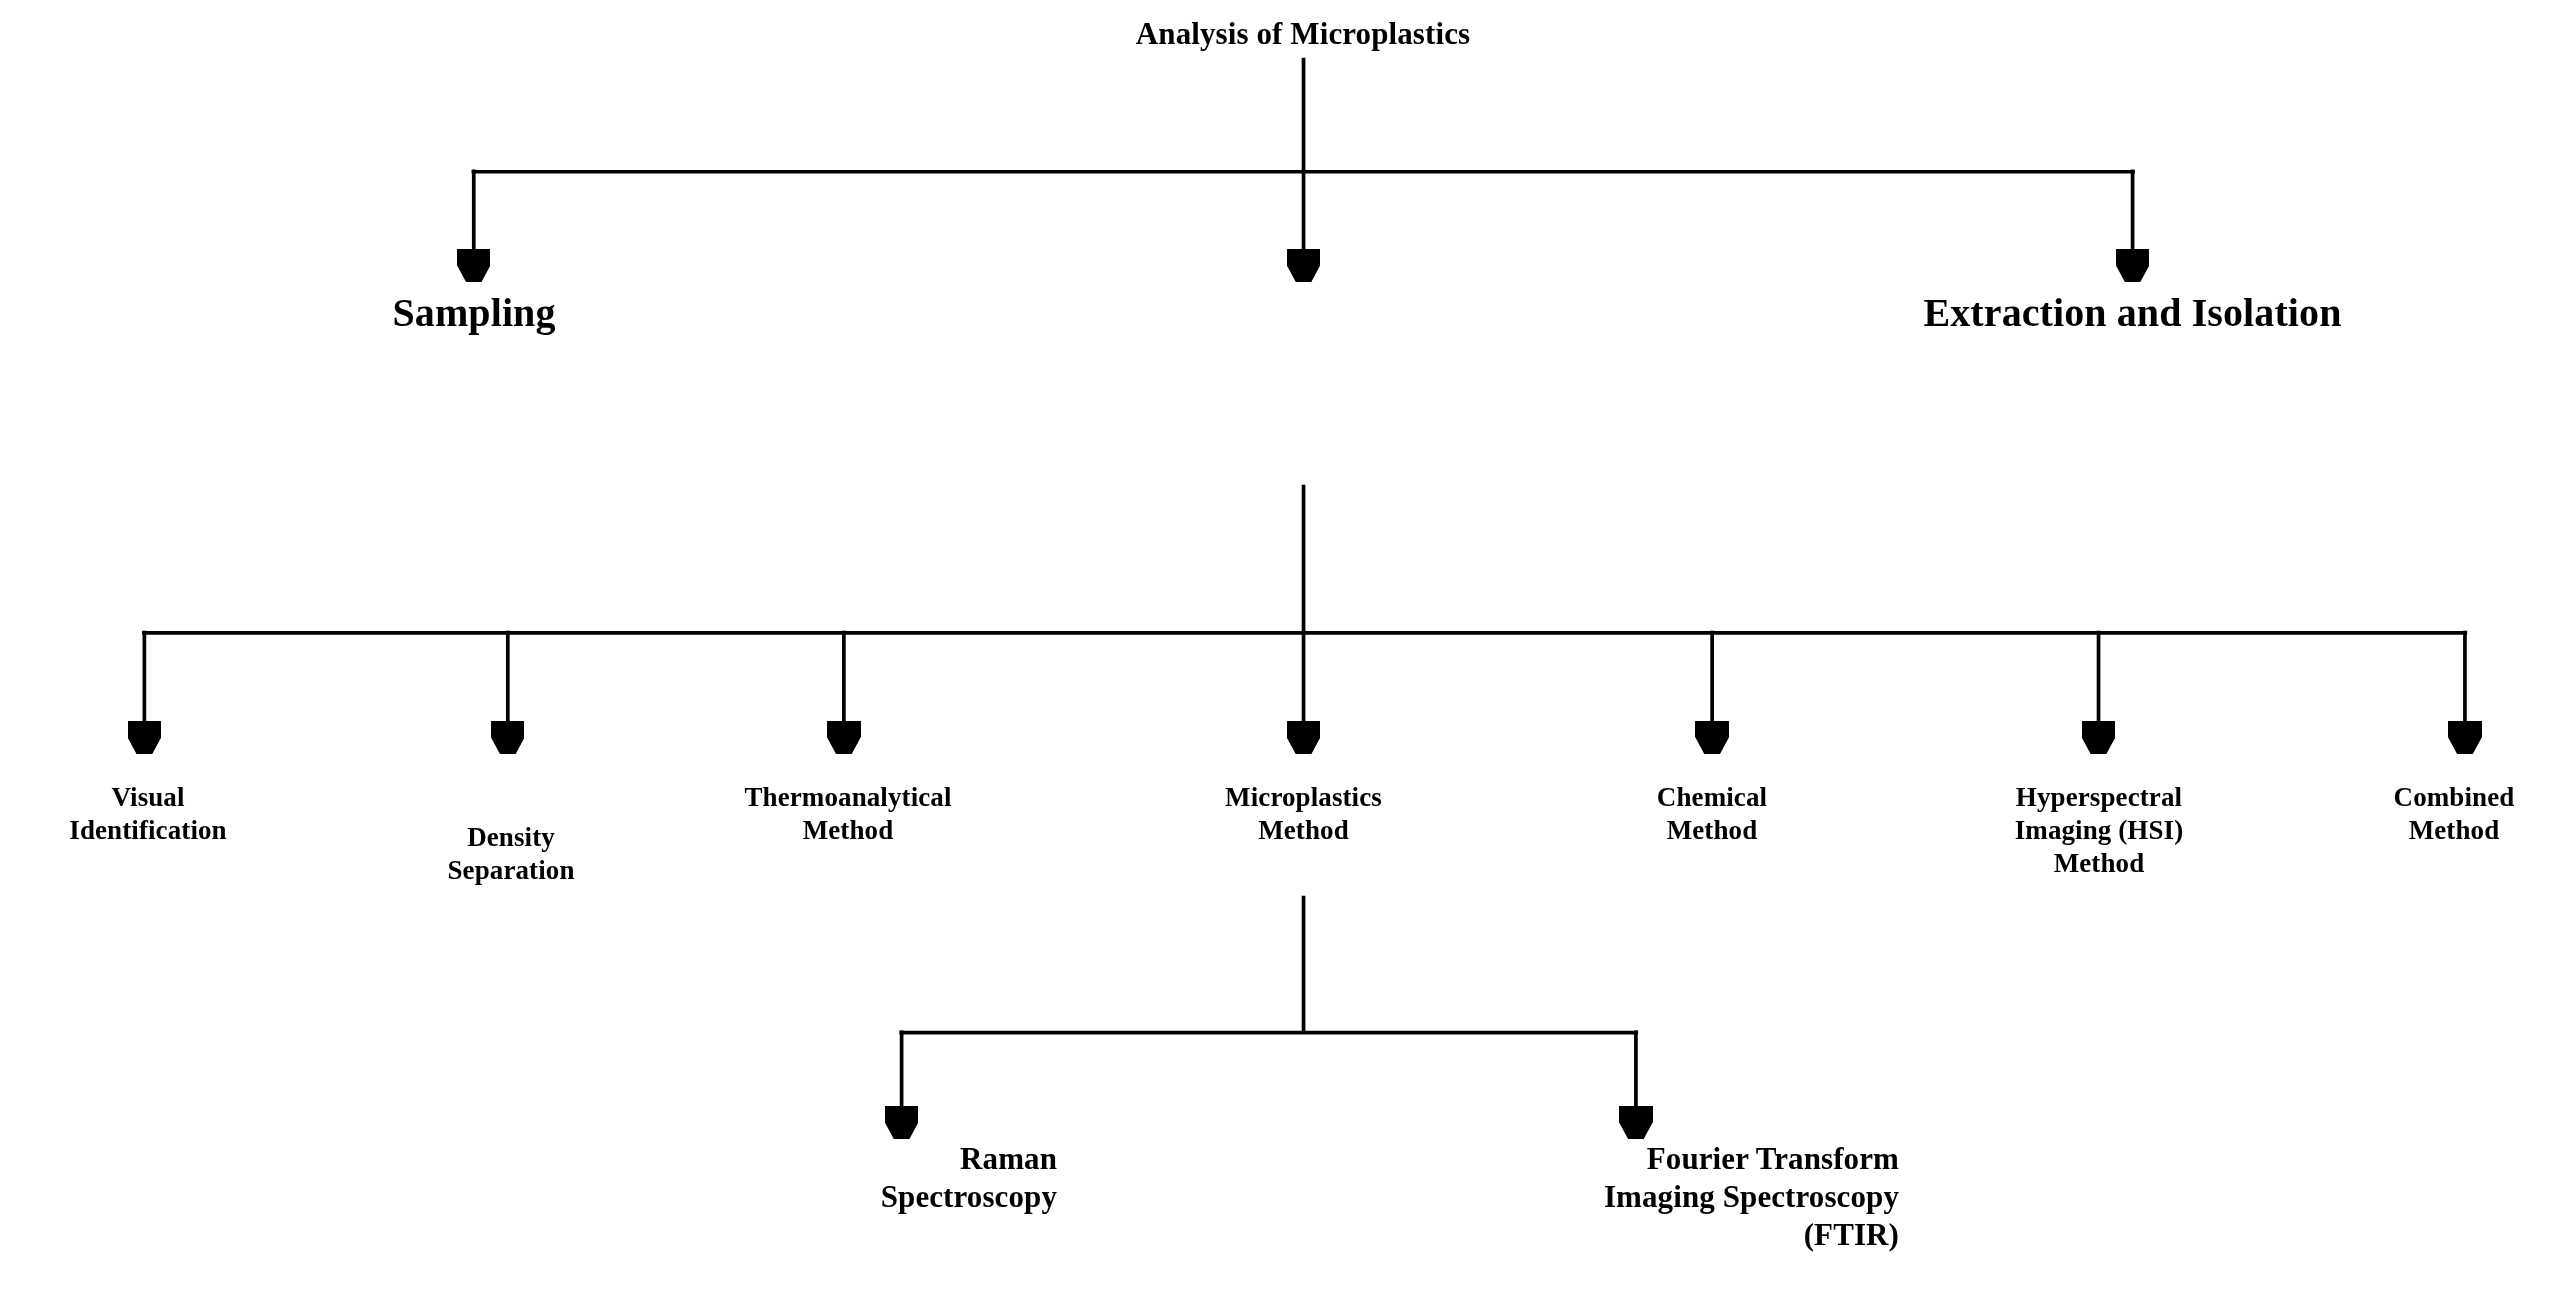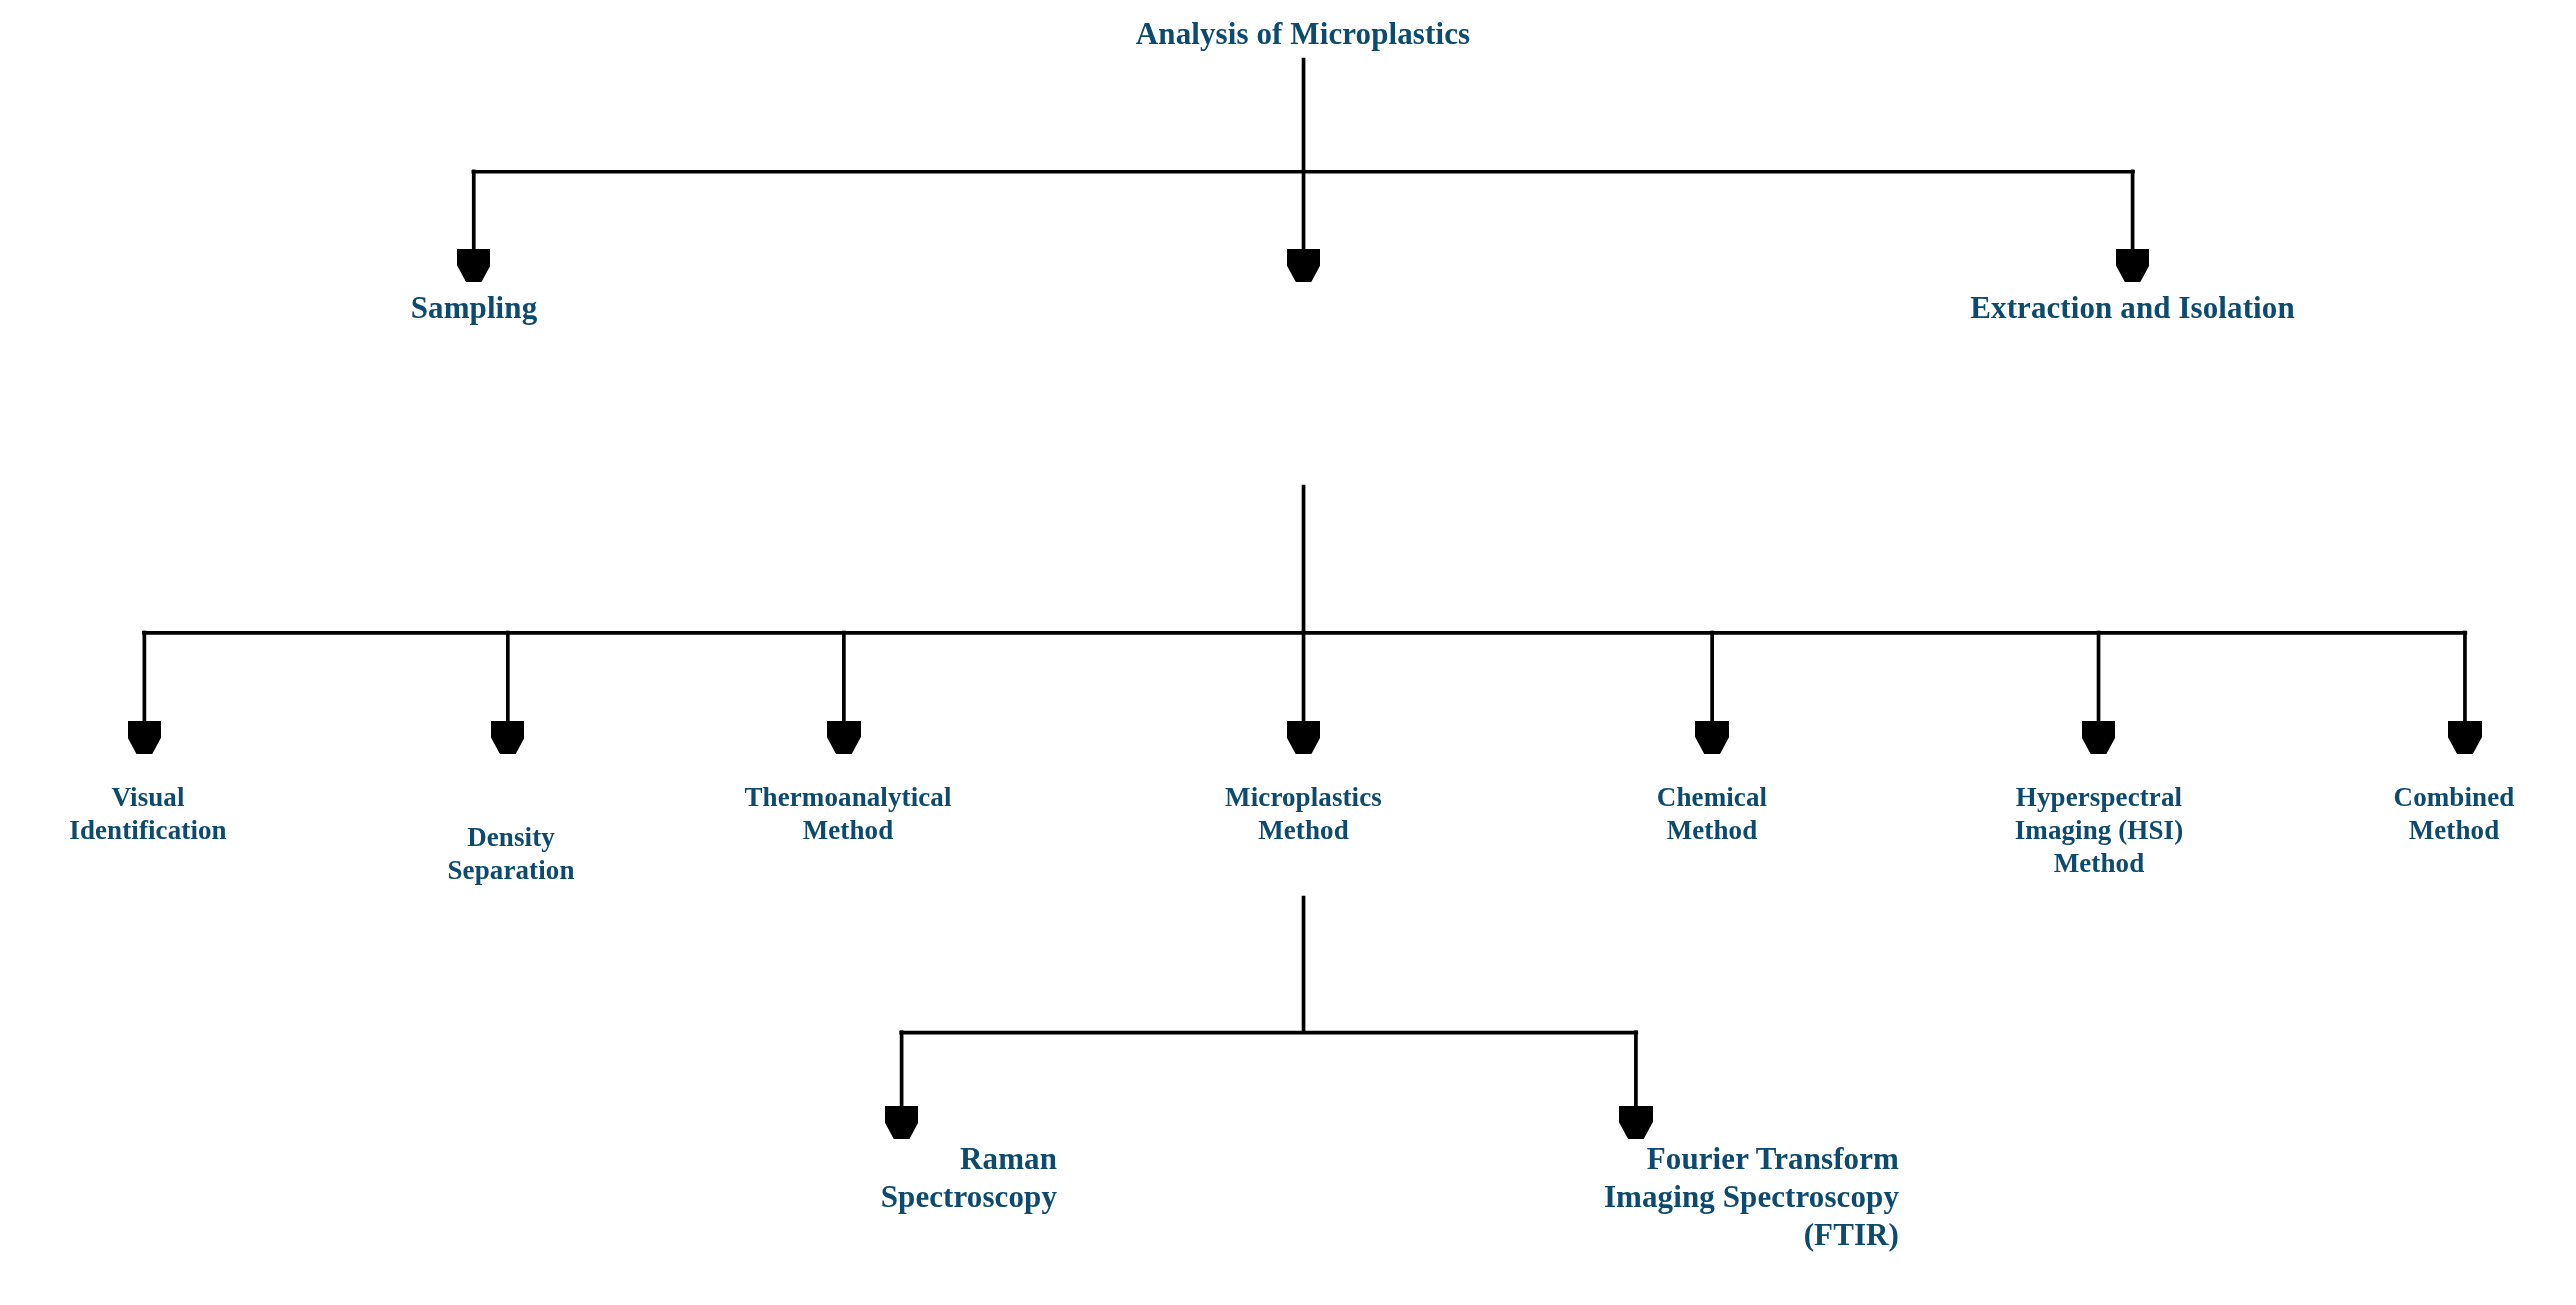--- a/index.html
+++ b/index.html
@@ -14,27 +14,27 @@
     position: relative;
     width: 2576px;
     height: 1305px;
     background: #ffffff;
     overflow: hidden;
   }
   .node {
     position: absolute;
     text-align: center;
     font-weight: bold;
-    color: #0c4a6e;
+    color: #000000;
     line-height: 1.22;
     letter-spacing: 0.1px;
     white-space: pre-line;
   }
   .lvl0 { font-size: 31px; }
-  .lvl1 { font-size: 31px; }
+  .lvl1 { font-size: 40px; }
   .lvl2 { font-size: 27px; }
   .lvl3 { font-size: 31px; text-align: right; }
 
   svg.edges {
     position: absolute;
     left: 0;
     top: 0;
     width: 2576px;
     height: 1305px;
     pointer-events: none;

